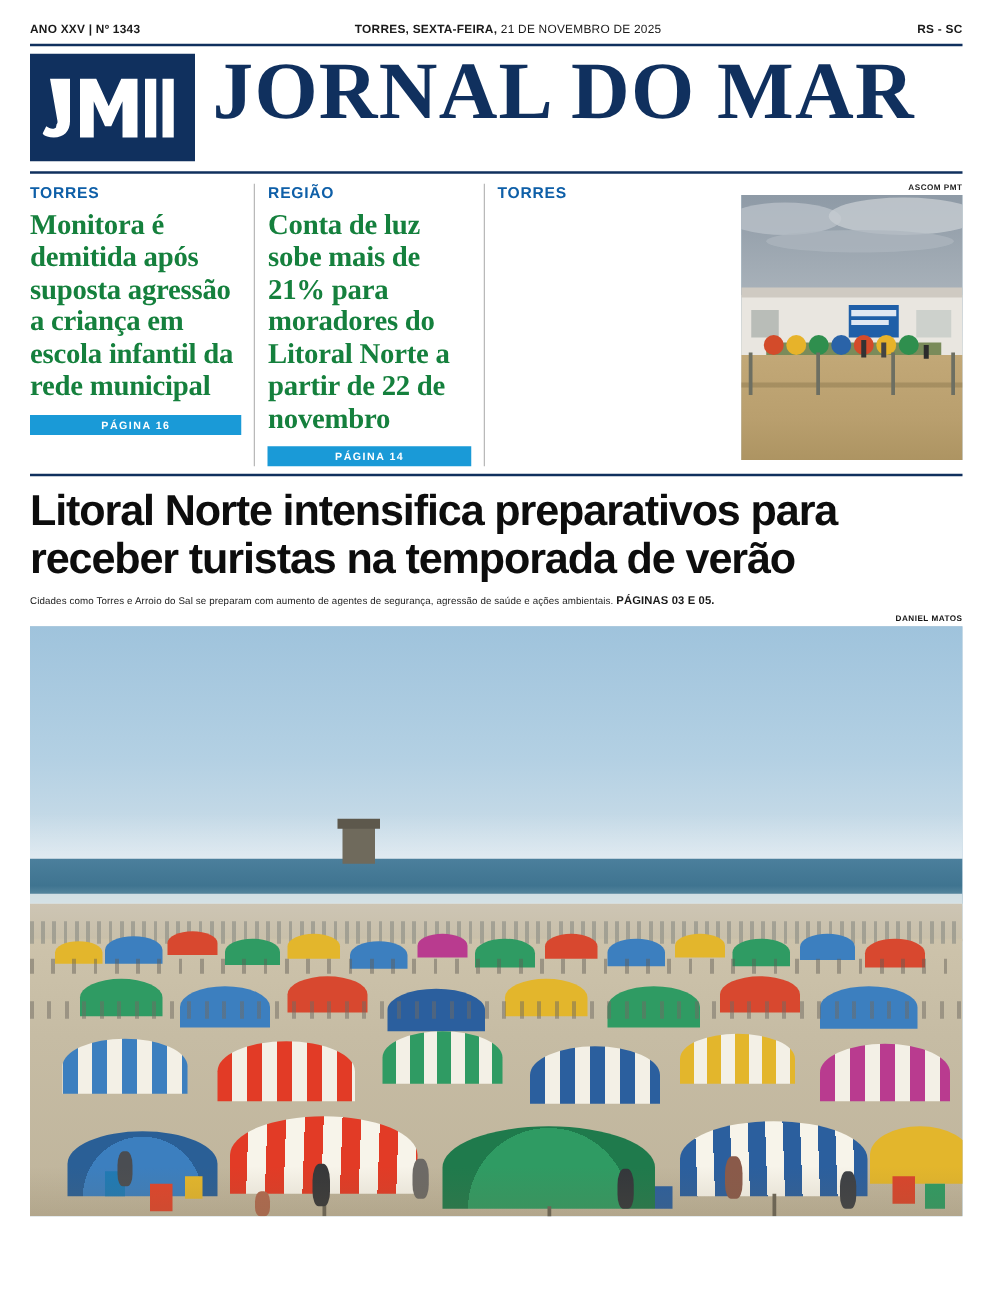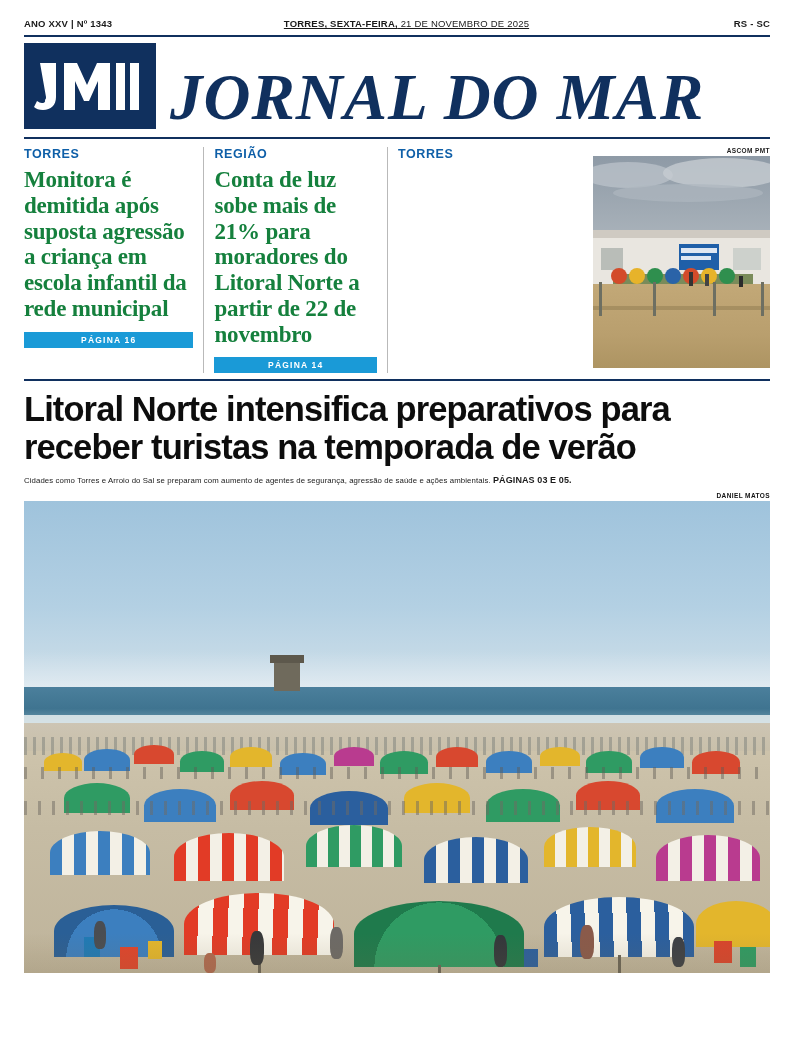--- a/index.html
+++ b/index.html
@@ -26,33 +26,32 @@
     display: flex;
     align-items: baseline;
     justify-content: space-between;
     font-size: 9.5px;
     font-weight: bold;
     letter-spacing: .2px;
     color: #1a1a1a;
     padding-bottom: 6px;
   }
   .topbar .edition { white-space: nowrap; }
-  .topbar .center { white-space: nowrap; font-size: 9.5px; text-decoration: underline; }
+  .topbar .center { white-space: nowrap; font-size: 9.5px; }
   .topbar .center .light { font-weight: normal; }
   .topbar .states { white-space: nowrap; margin-left: 33px; }
 
   
   .masthead {
     display: flex;
-    align-items: flex-end;
+    align-items: flex-start;
     gap: 14px;
     border-top: 2px solid #10305e;
     border-bottom: 2px solid #10305e;
     padding: 6px 0 8px 0;
-    font-style: italic;
   }
   .logo-box {
     width: 132px;
     height: 86px;
     background: #10305e;
     display: flex;
     align-items: center;
     justify-content: center;
     flex: 0 0 auto;
   }

